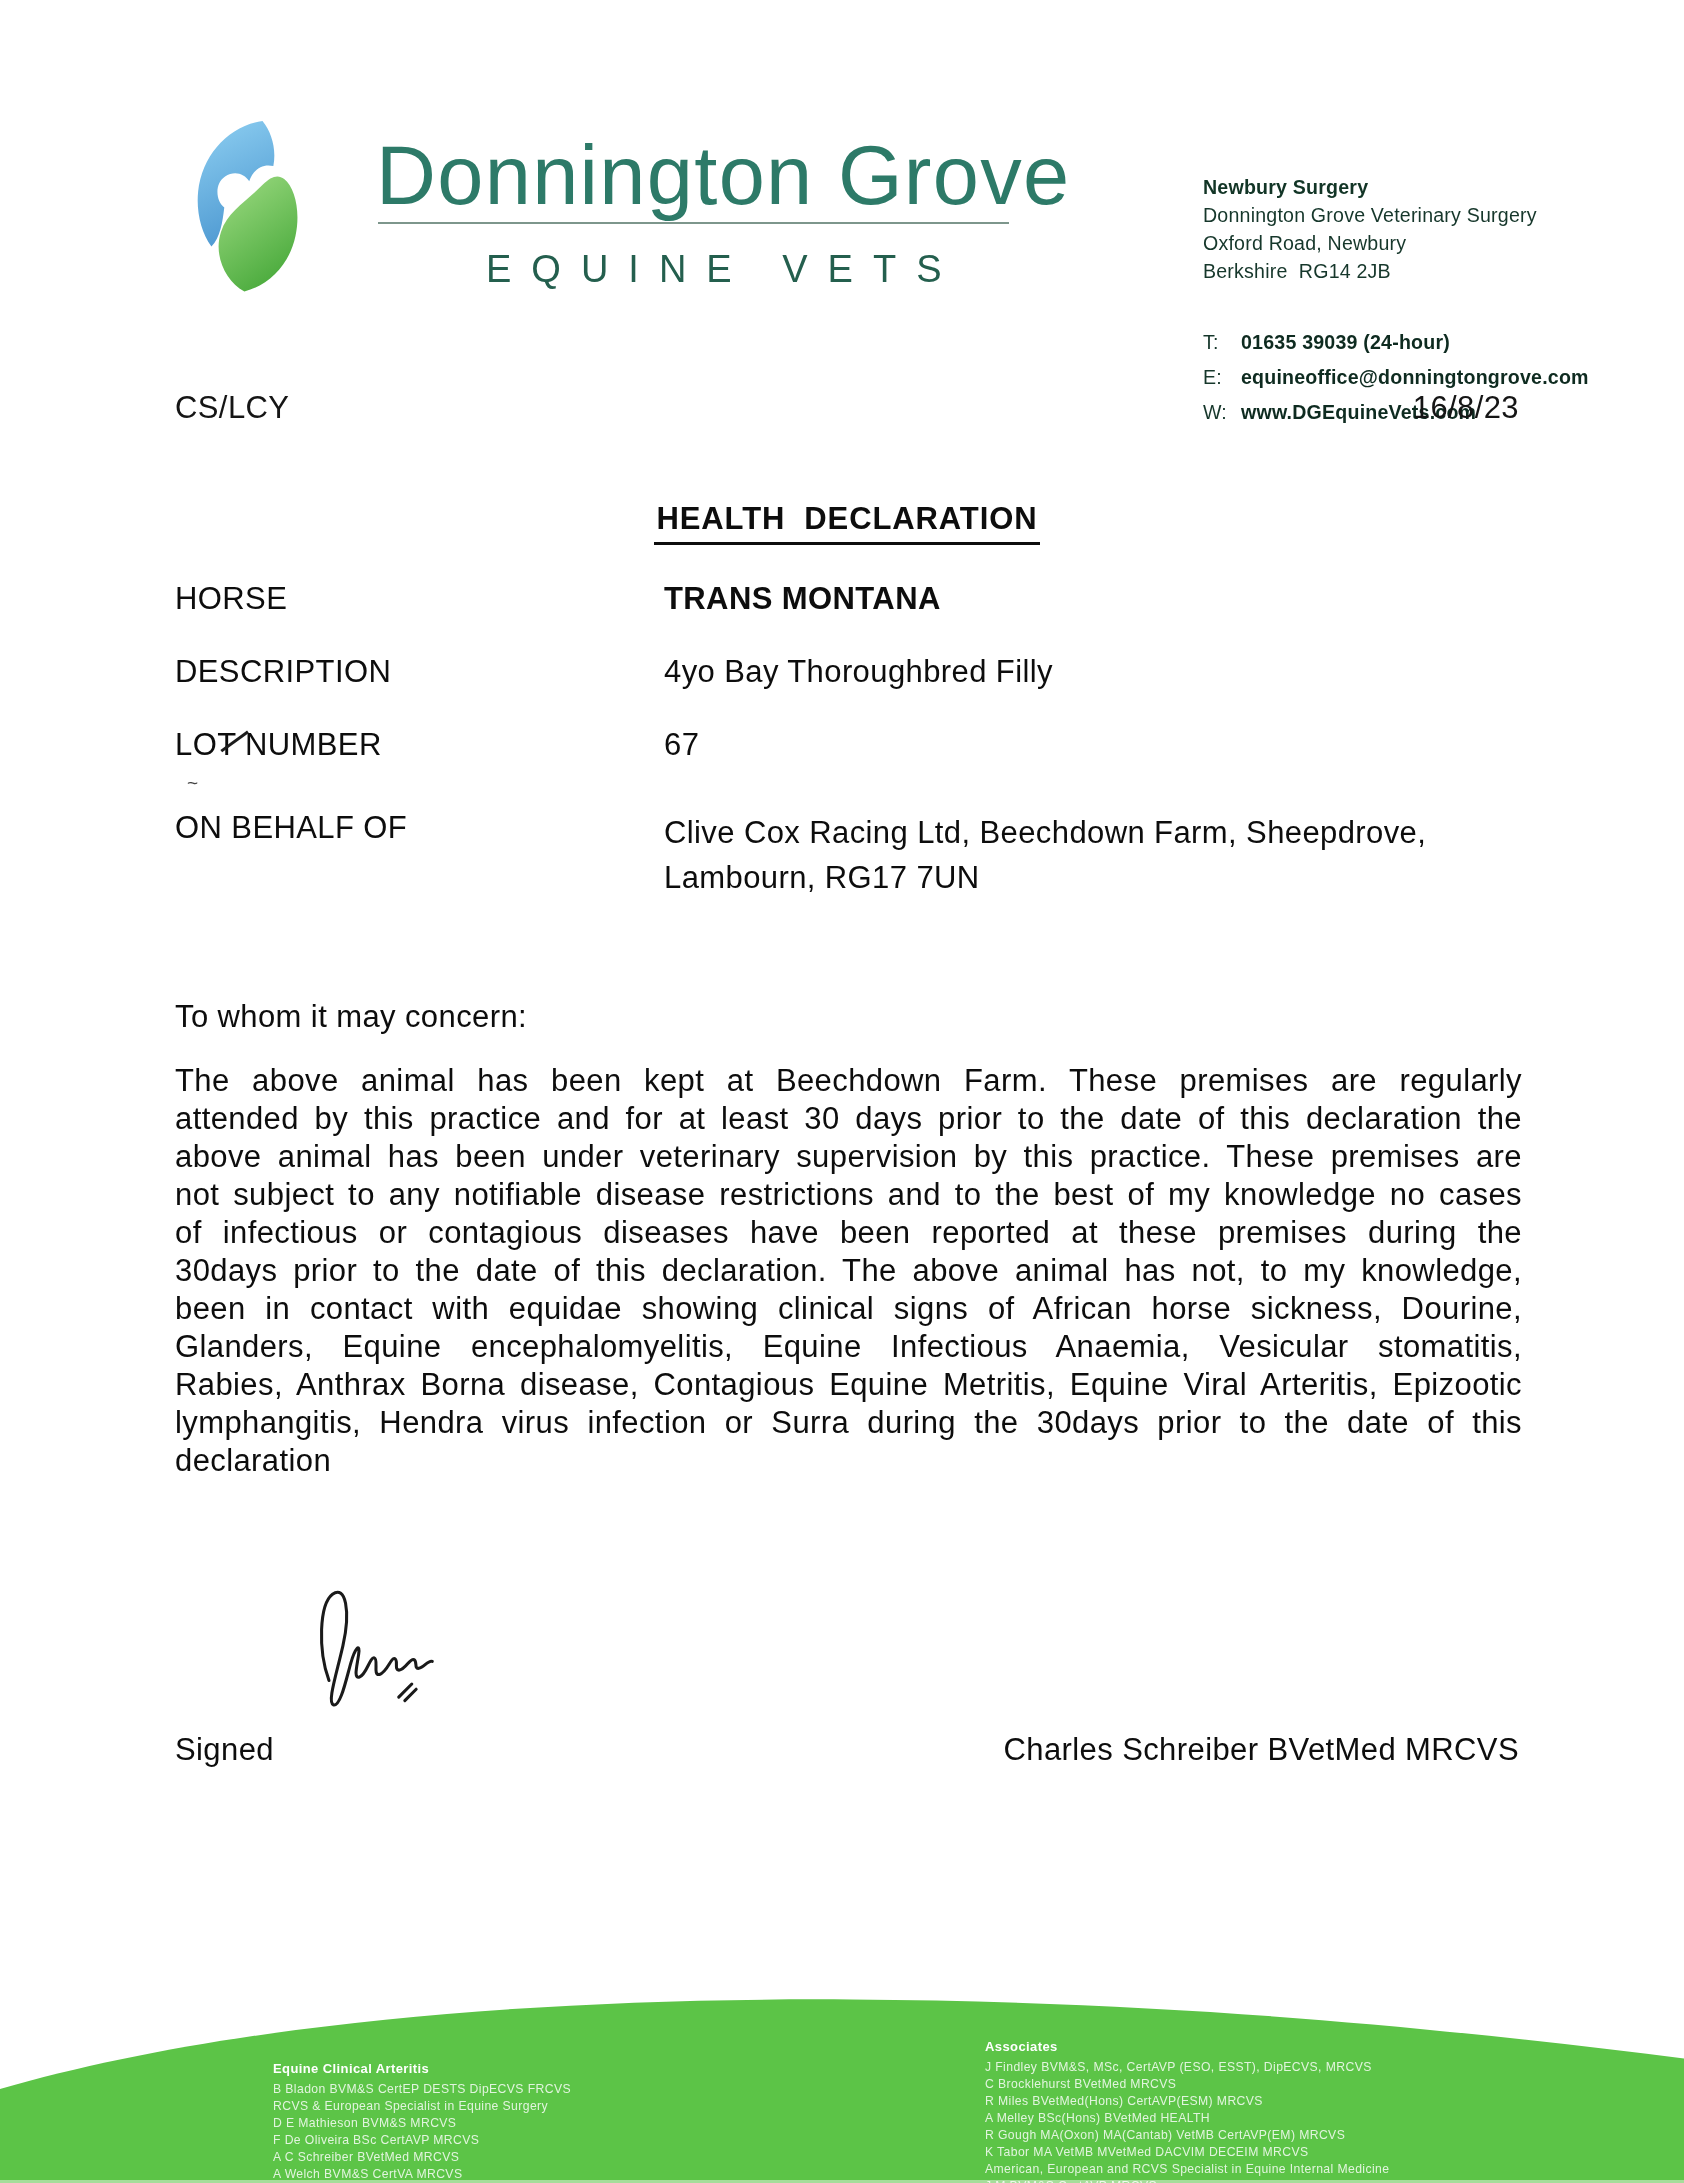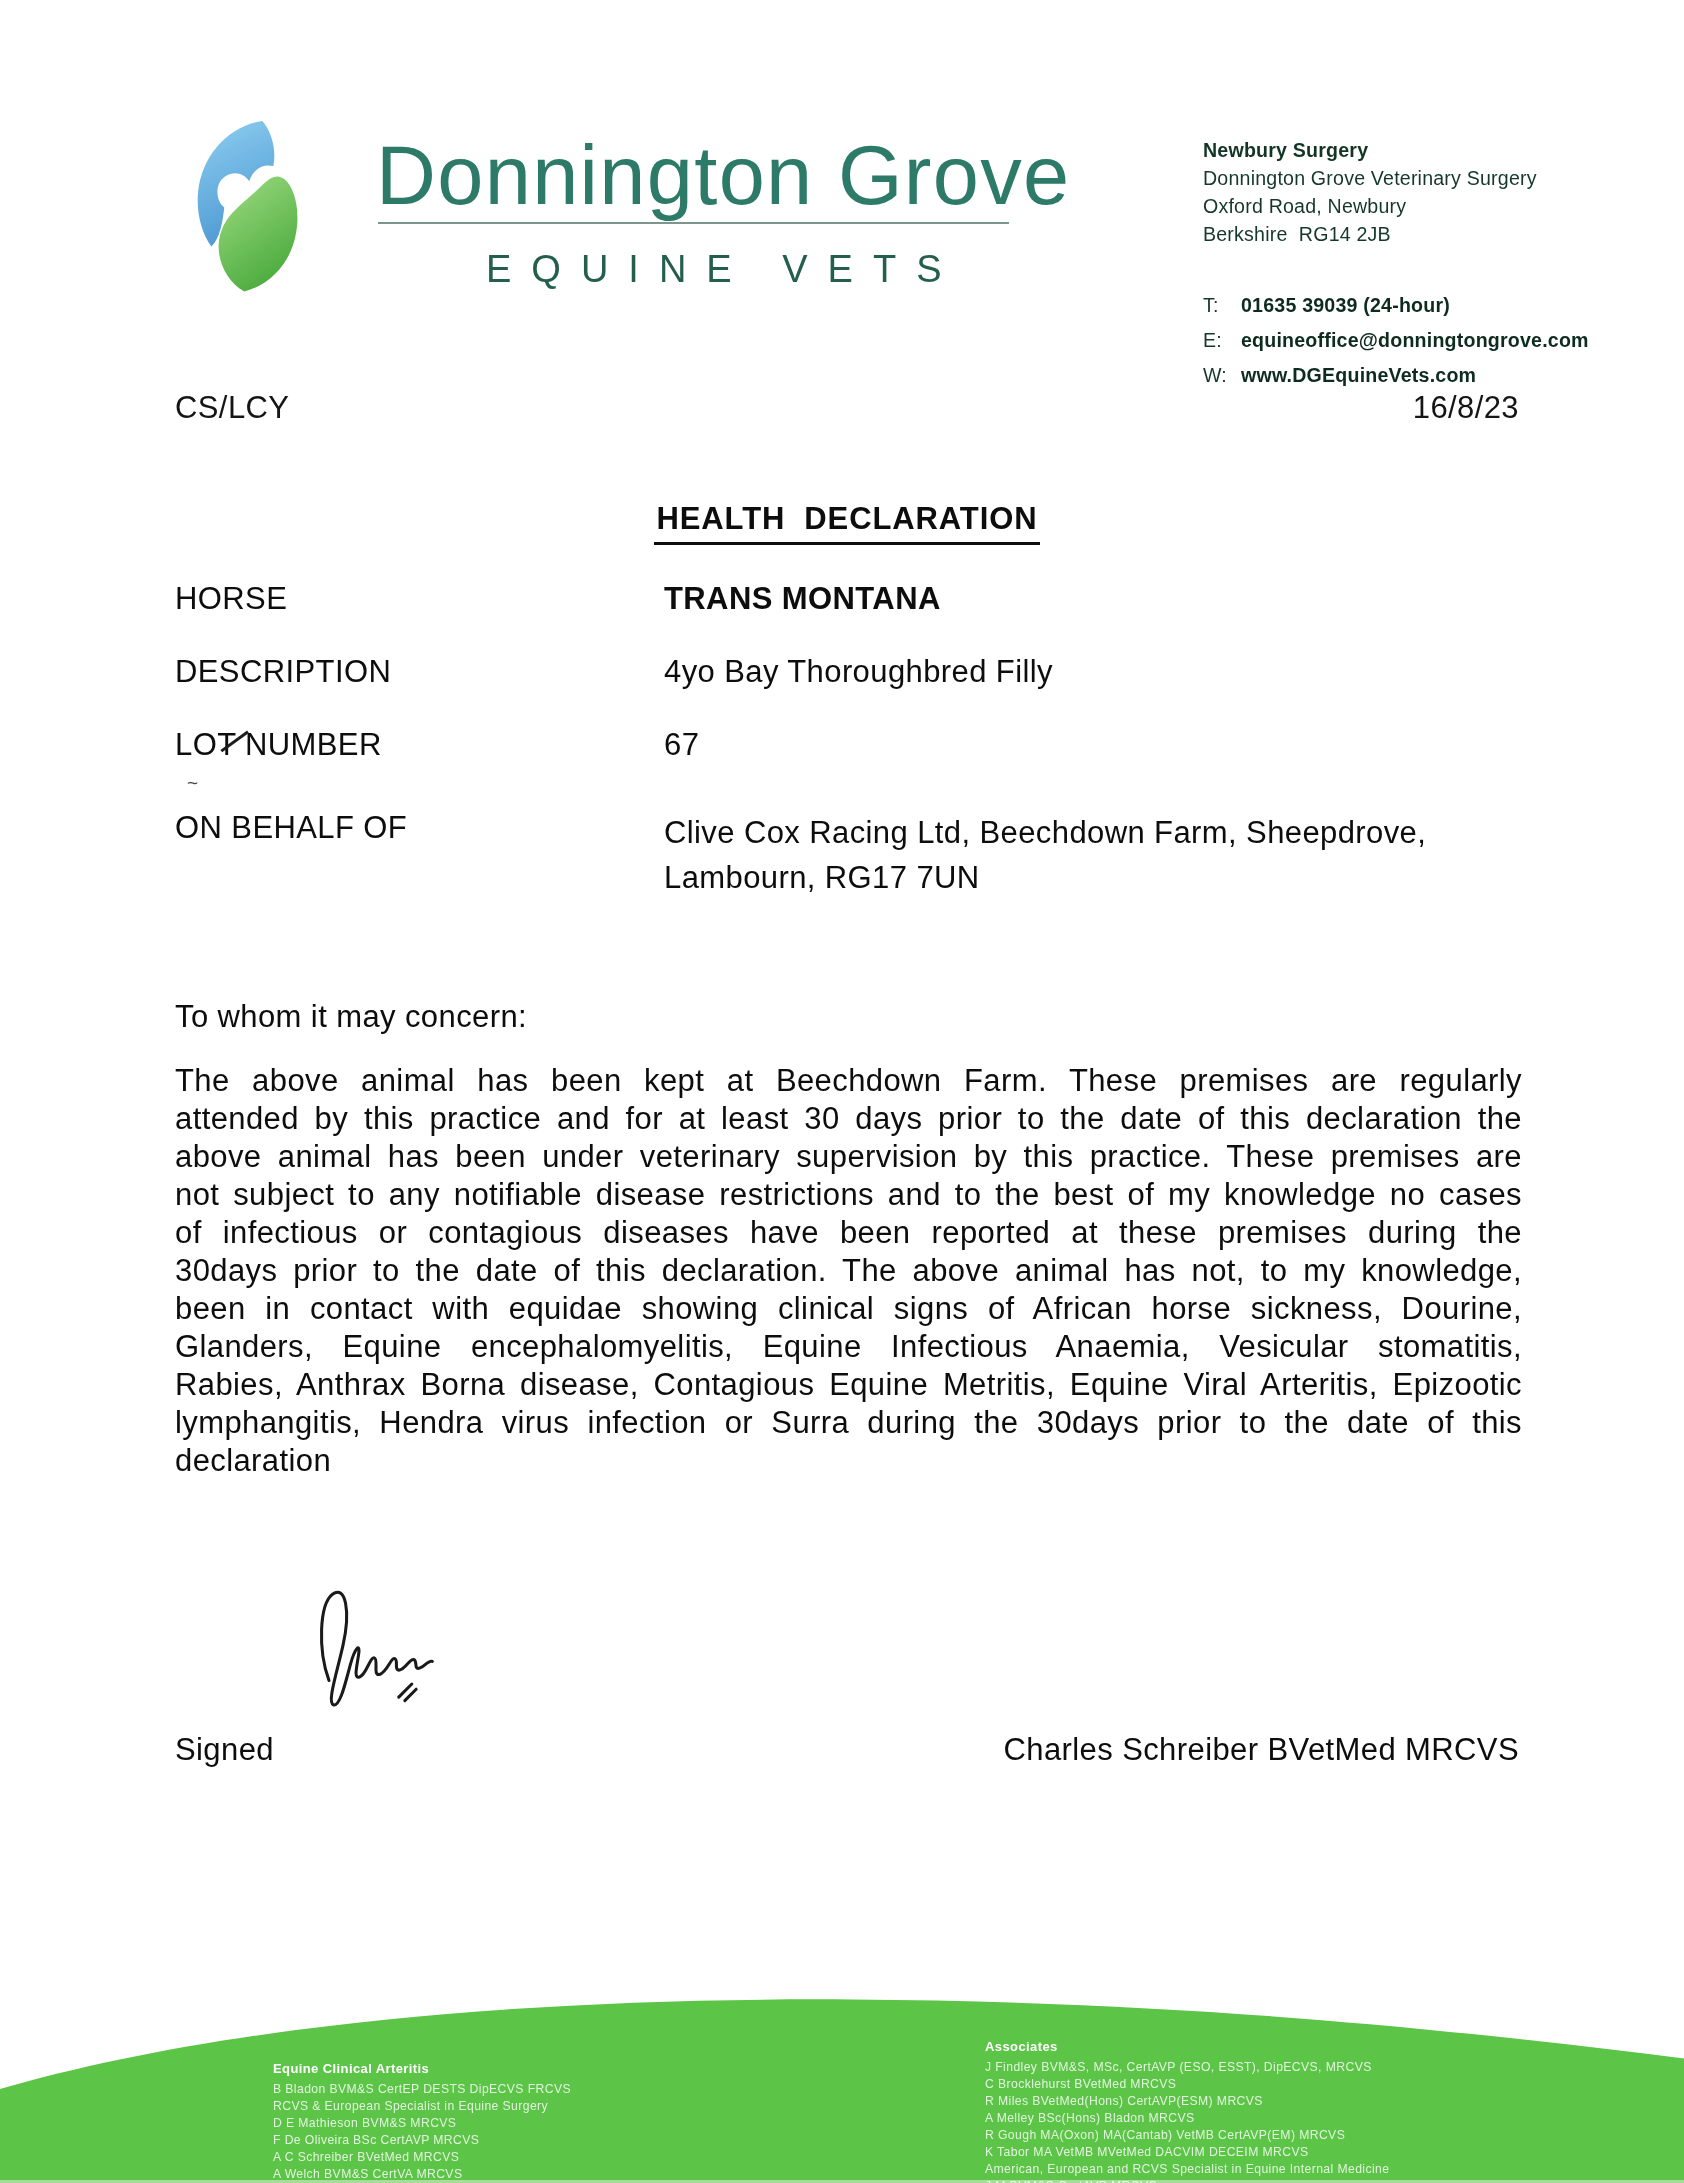--- a/index.html
+++ b/index.html
@@ -15,21 +15,21 @@
     left:376px;top:128px;font-size:83px;font-weight:400;color:#2d7a68;
     letter-spacing:1.3px;white-space:pre;
   }
   .logo-rule{left:378px;top:222px;width:631px;height:2.2px;background:#7d968c;}
   .logo-tagline{
     left:486px;top:248px;font-size:38px;font-weight:500;color:#245f4e;
     letter-spacing:20px;white-space:pre;
   }
 
   .surgery{left:1203px;top:136px;width:393px;font-size:19.6px;line-height:28px;color:#16372b;letter-spacing:0.2px;}
-  .surgery .s-title{font-weight:700;color:#123526;}
+  .surgery .s-title{font-weight:700;color:#123526;margin-top:37px;}
   .surgery .addr{white-space:pre;}
   .contacts{margin-top:40px;line-height:35px;}
   .contact-label{display:inline-block;width:38px;font-weight:400;}
   .contact-value{font-weight:700;color:#0e2b20;text-align:center;}
 
   
   .meta-row{left:175px;right:165px;top:390px;display:flex;justify-content:space-between;
     font-size:31px;letter-spacing:0.4px;color:#151515;}
 
   
@@ -165,21 +165,21 @@
     <div>F De Oliveira BSc CertAVP MRCVS</div>
     <div>A C Schreiber BVetMed MRCVS</div>
     <div>A Welch BVM&amp;S CertVA MRCVS</div>
   </div>
 
   <div class="f-col f-associates">
     <div class="f-head">Associates</div>
     <div>J Findley BVM&amp;S, MSc, CertAVP (ESO, ESST), DipECVS, MRCVS</div>
     <div>C Brocklehurst BVetMed MRCVS</div>
     <div>R Miles BVetMed(Hons) CertAVP(ESM) MRCVS</div>
-    <div>A Melley BSc(Hons) Bladon MRCVS</div>
+    <div>A Melley BSc(Hons) BVetMed HEALTH</div>
     <div>R Gough MA(Oxon) MA(Cantab) VetMB CertAVP(EM) MRCVS</div>
     <div>K Tabor MA VetMB MVetMed DACVIM DECEIM MRCVS</div>
     <div>American, European and RCVS Specialist in Equine Internal Medicine</div>
     <div>J M BVM&amp;S CertAVP MRCVS</div>
   </div>
 
   <div class="abs scan-edge"></div>
 
 </div>
 

